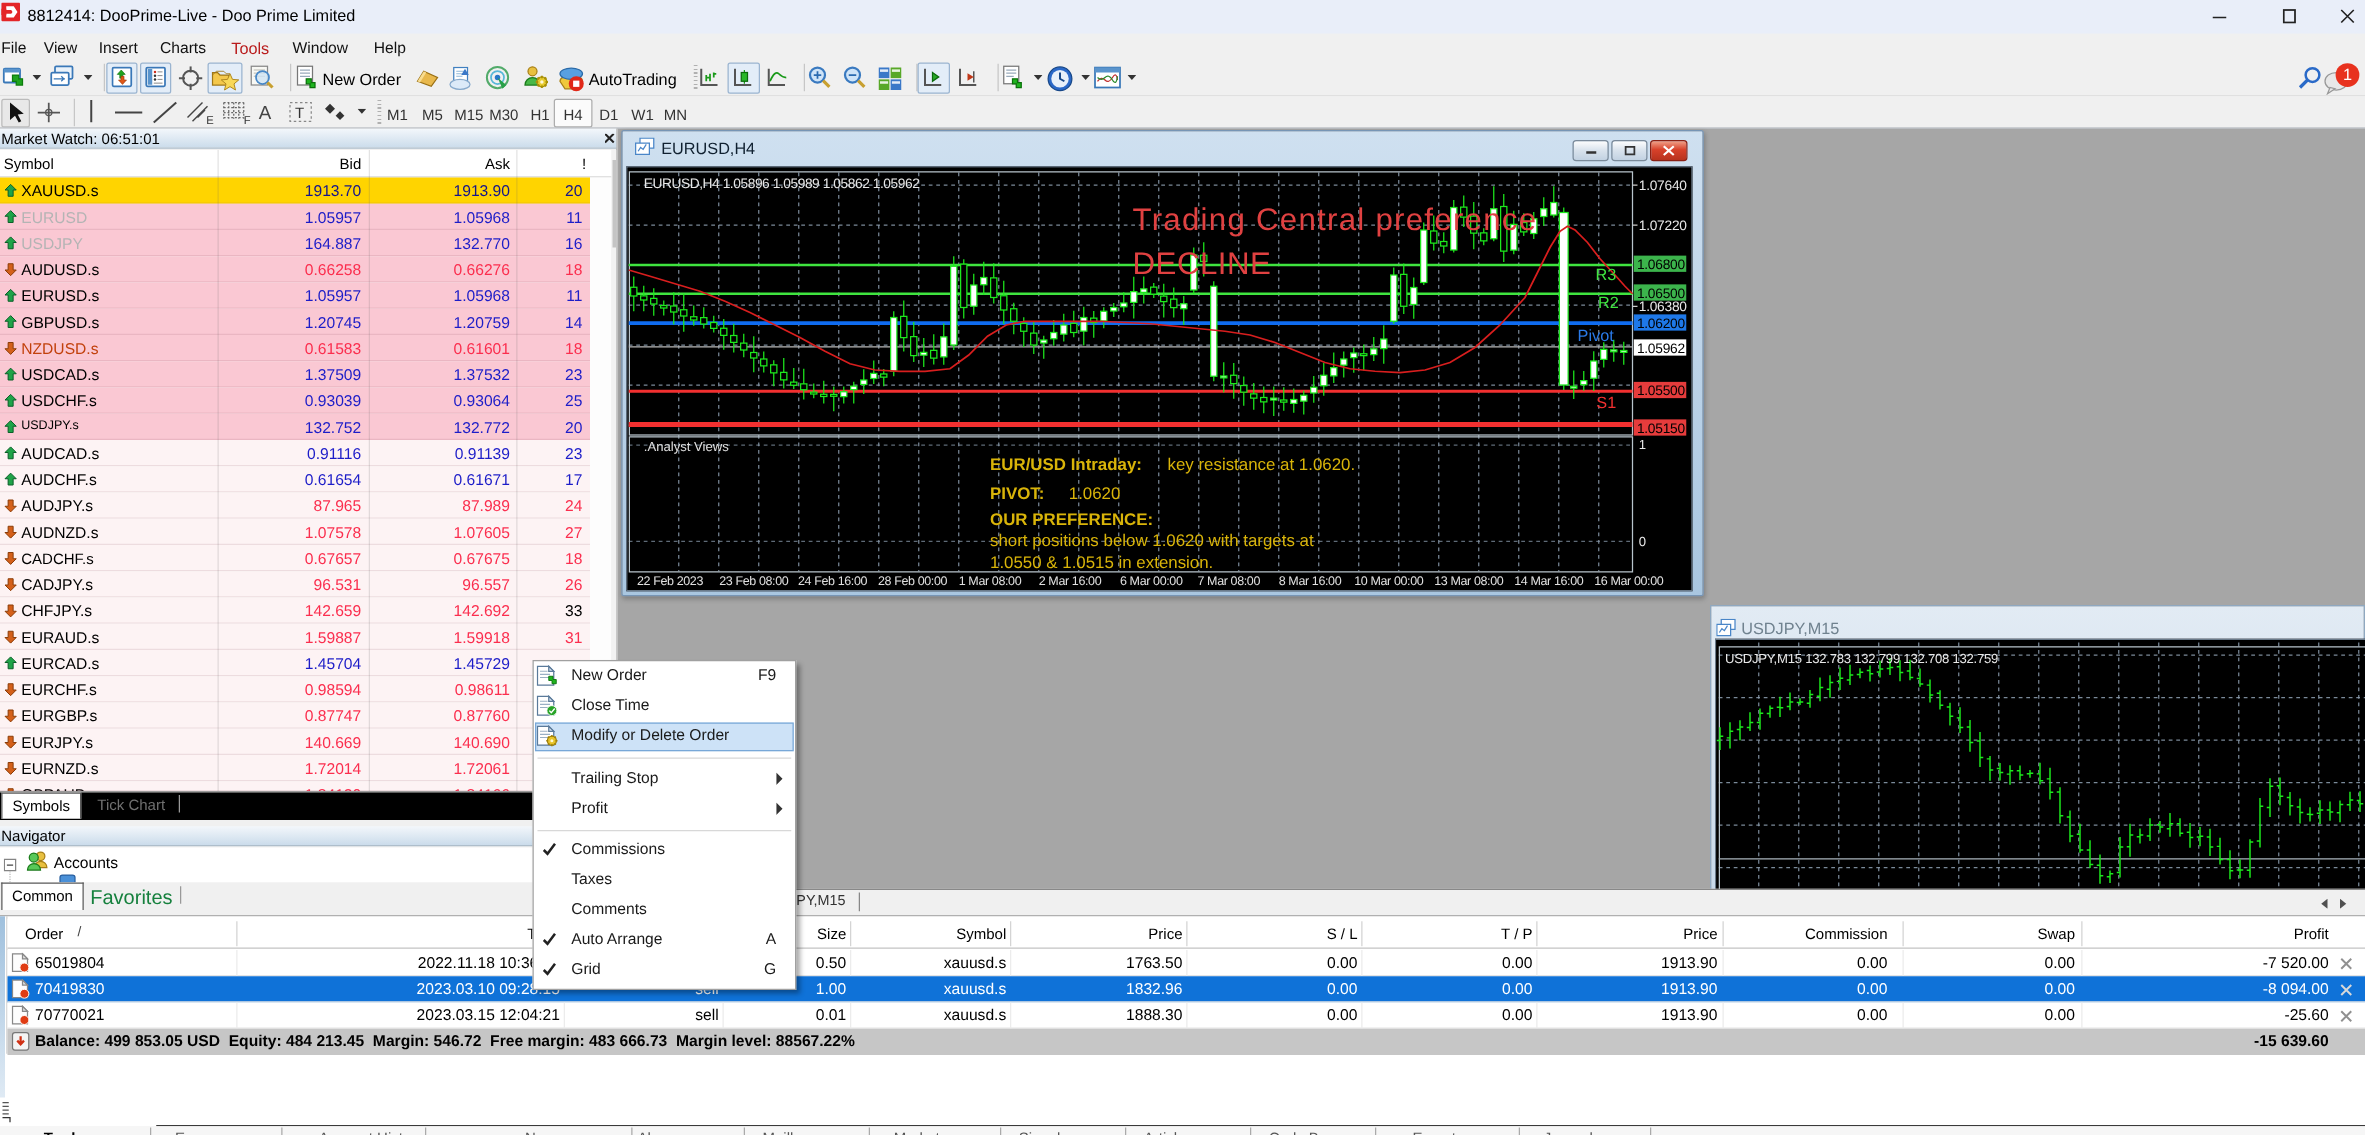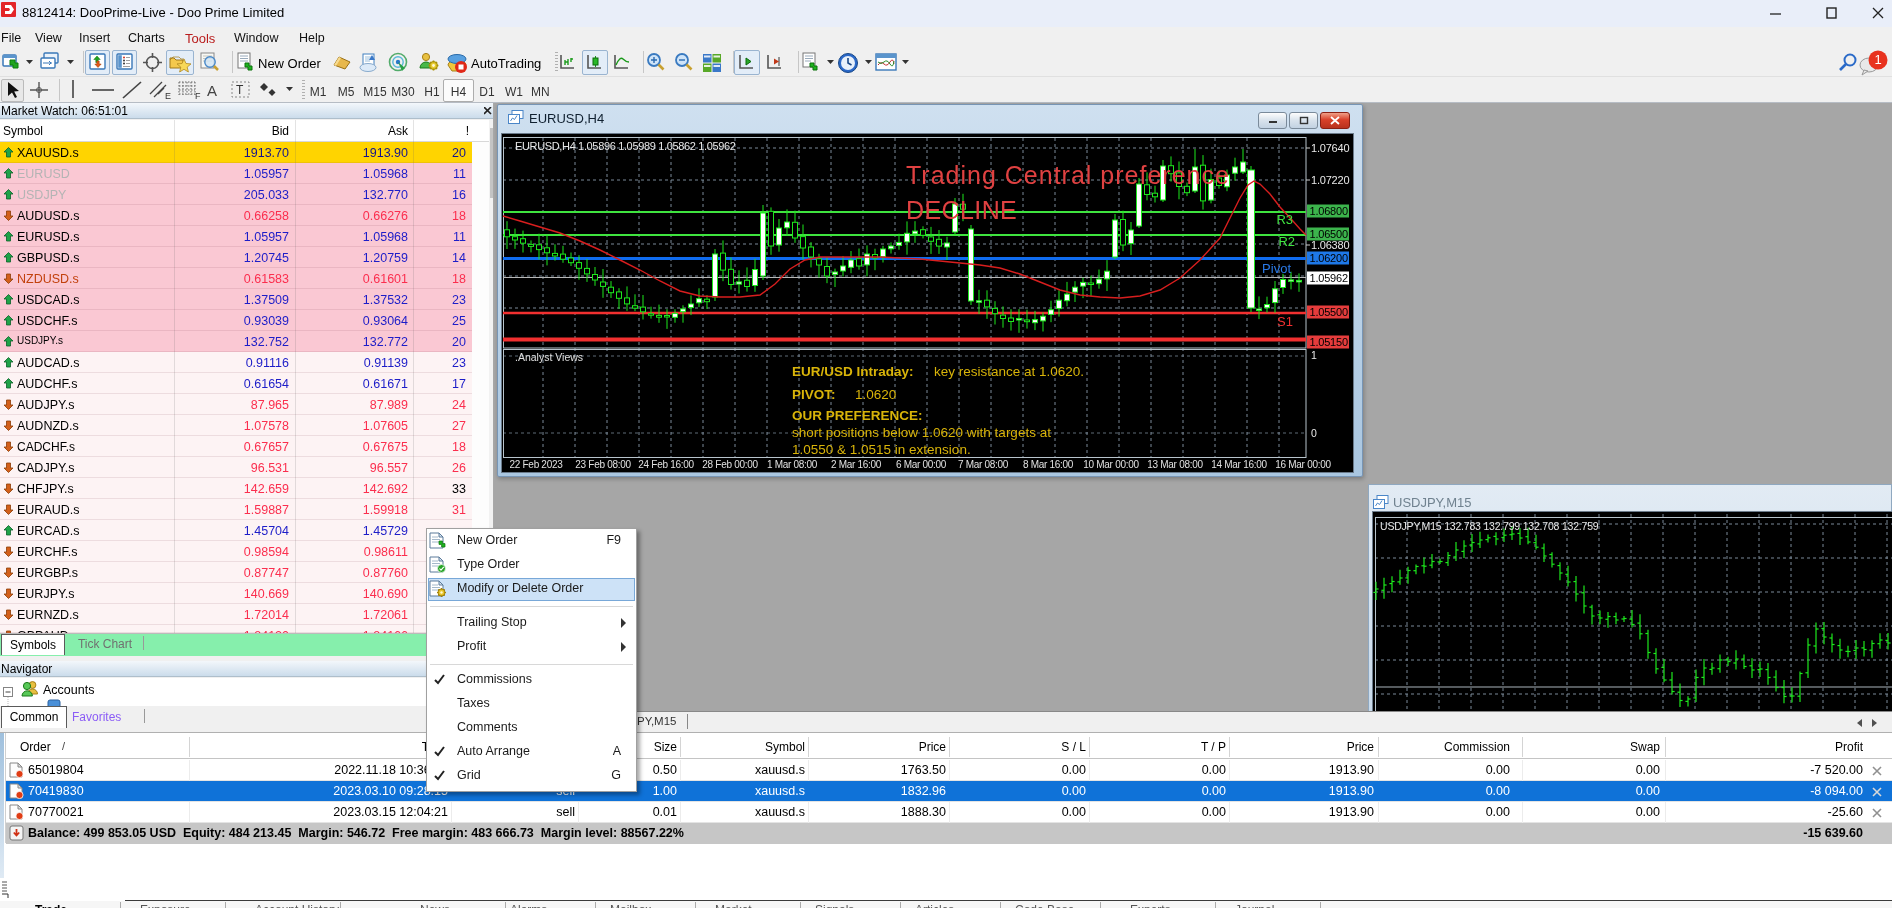--- a/index.html
+++ b/index.html
@@ -302,21 +302,21 @@
     <span class="ab r" style="left:413px;top:3.5px;width:53px;font-size:12.5px;color:#1d1dc8">11</span>
     <span class="ab" style="left:0;bottom:0;width:472px;border-bottom:1px solid rgba(120,60,70,.12)"></span>
   </div>
 <div class="ab" style="left:0;top:184.0px;width:472px;height:21.0px;background:#fac8d3;overflow:hidden">
     <span class="ab" style="left:3px;top:5px">
       <svg width="11" height="11" viewBox="0 0 11 11">
         <path d="M5.5 0.5 L10 5 H7.5 V10 H3.5 V5 H1 Z" fill="#1fa348" stroke="#0a5f28" stroke-width="0.8"></path>
       </svg>
     </span>
     <span class="ab" style="left:17px;top:3.5px;font-size:12.5px;color:#b4b4b4">USDJPY</span>
-    <span class="ab r" style="left:189px;top:3.5px;width:100px;font-size:12.5px;color:#1d1dc8">205.033</span>
+    <span class="ab r" style="left:189px;top:3.5px;width:100px;font-size:12.5px;color:#1d1dc8">164.887</span>
     <span class="ab r" style="left:308px;top:3.5px;width:100px;font-size:12.5px;color:#1d1dc8">132.770</span>
     <span class="ab r" style="left:413px;top:3.5px;width:53px;font-size:12.5px;color:#1d1dc8">16</span>
     <span class="ab" style="left:0;bottom:0;width:472px;border-bottom:1px solid rgba(120,60,70,.12)"></span>
   </div>
 <div class="ab" style="left:0;top:205.0px;width:472px;height:21.0px;background:#fac8d3;overflow:hidden">
     <span class="ab" style="left:3px;top:5px">
       <svg width="11" height="11" viewBox="0 0 11 11">
         <path d="M5.5 10.5 L10 6 H7.5 V1 H3.5 V6 H1 Z" fill="#d4601a" stroke="#8a3c08" stroke-width="0.8"></path>
       </svg>
     </span>
@@ -565,21 +565,21 @@
     <span class="ab r" style="left:308px;top:3.5px;width:100px;font-size:12.5px;color:#fb2e4e">1.84166</span>
     <span class="ab r" style="left:413px;top:3.5px;width:53px;font-size:12.5px;color:#fb2e4e"></span>
     <span class="ab" style="left:0;bottom:0;width:472px;border-bottom:1px solid rgba(120,60,70,.12)"></span>
   </div>
 <div class="ab" style="left:174px;top:120px;width:1px;height:513px;background:rgba(100,100,100,.18)"></div>
 <div class="ab" style="left:295px;top:120px;width:1px;height:513px;background:rgba(100,100,100,.18)"></div>
 <div class="ab" style="left:413px;top:120px;width:1px;height:513px;background:rgba(100,100,100,.18)"></div>
 <div class="ab" style="left:472px;top:142px;width:17px;height:491px;background:#fdfdfd"></div>
 <div class="ab" style="left:489px;top:120px;width:4px;height:513px;background:#f2f2f2"></div>
 <div class="ab" style="left:489.5px;top:128px;width:3px;height:70px;background:#c4c4c4"></div>
-<div class="ab" style="left:0;top:633px;width:494px;height:23px;background:#86efac">
+<div class="ab" style="left:0;top:633px;width:494px;height:23px;background:#000000">
     <div class="ab" style="left:1px;top:1px;width:64px;height:21px;background:#fff;border:1px solid #5a5a5a;border-bottom:none;font-size:12px;text-align:center;padding-top:3px">Symbols</div>
     <div class="ab" style="left:70px;top:4px;width:70px;font-size:12px;color:#707070;text-align:center">Tick Chart</div>
     <div class="ab" style="left:143px;top:3px;width:1px;height:14px;background:#999"></div>
     <div class="ab" style="left:0;top:0;width:494px;height:1px;background:#bbb"></div>
   </div>
 <div class="ab" style="left:0;top:656px;width:494px;height:75px;background:#f0f0f0;border-right:1px solid #a8a8a8"></div>
 <div class="ab" style="left:0px;top:661px;width:493px;height:16px;background:linear-gradient(#f3f7fb,#cbdceb);border-bottom:1px solid #aebecb;font-size:12px;color:#000;padding:1px 0 0 1px">Navigator</div>
 <div class="ab" style="left:0;top:678px;width:493px;height:28px;background:#fff"></div>
 <svg class="ab" style="left:3px;top:683px" width="60" height="23">
     <rect x="0.5" y="4.5" width="9" height="9" fill="#fff" stroke="#848484"></rect>
@@ -591,21 +591,21 @@
     <path d="M6.5 14 a5 5 0 0 1 10 0 z" fill="#e8c040" stroke="#a88018"></path>
     <circle cx="6" cy="6" r="3.6" fill="#58c858" stroke="#1a7a1a"></circle>
     <path d="M1 16 a5.2 5.2 0 0 1 10.4 0 z" fill="#58c858" stroke="#1a7a1a"></path>
   </svg>
 <div class="ab" style="left:43px;top:683px;font-size:12.5px;color:#000">Accounts</div>
 <svg class="ab" style="left:47px;top:699px" width="14" height="7">
     <rect x="1" y="1" width="12" height="9" rx="2" fill="#4a90d8" stroke="#2a60a0"></rect>
   </svg>
 <div class="ab" style="left:0;top:706px;width:494px;height:25px;background:#f0f0f0">
     <div class="ab" style="left:1px;top:0px;width:66px;height:22px;background:#fff;border:1px solid #5a5a5a;border-bottom:none;font-size:12px;text-align:center;padding-top:3px">Common</div>
-    <div class="ab" style="left:72px;top:4px;width:66px;font-size:12px;color:#8b5cf6;text-align:left">Favorites</div>
+    <div class="ab" style="left:72px;top:4px;width:66px;font-size:16px;color:#15803d;text-align:right">Favorites</div>
     <div class="ab" style="left:144px;top:3px;width:1px;height:14px;background:#999"></div>
   </div>
 <div class="ab" style="left:497px;top:104px;width:866px;height:373px;background:linear-gradient(#cfe0f0,#a9c6e0);border:1px solid #7795b5;border-radius:2px;box-shadow:1px 2px 4px rgba(0,0,0,0.25)"></div>
 <svg class="ab" style="left:508px;top:110px" width="16" height="15" viewBox="0 0 16 15">
     <rect x="4" y="0.5" width="11" height="8" fill="#fff" stroke="#4a86c8"></rect>
     <rect x="0.5" y="4.5" width="11" height="9" fill="#fff" stroke="#4a86c8"></rect>
     <path d="M2.5 11 l2-3 2 1.5 2.5-4" stroke="#4a86c8" fill="none" stroke-width="1"></path>
   </svg>
 <div class="ab" style="left:529px;top:111px;font-size:13px;color:#102030">EURUSD,H4</div>
 <div class="ab" style="left:1258px;top:112px;width:29px;height:17px;background:linear-gradient(#fdfdfd,#d8e2ec 50%,#c2d2e2);border:1px solid #7a8a9a;border-radius:3px"></div>
@@ -1322,21 +1322,21 @@
 <div class="ab" style="left:426px;top:528px;width:211px;height:264px;background:#fff;border:1px solid #a0a0a0;box-shadow:3px 3px 4px rgba(0,0,0,0.35)"></div>
 <div class="ab" style="left:428px;top:577.5px;width:207px;height:23px;background:#cde2f7;border:1px solid #78a8d8"></div>
 <span class="ab" style="left:457px;top:533px;font-size:12.5px;color:#1a1a1a">New Order</span>
 <span class="ab r" style="left:581px;top:533px;width:40px;font-size:12.5px;color:#1a1a1a">F9</span>
 <svg class="ab" style="left:429px;top:532px" width="19" height="19">
     <path d="M1 1 h9 l4 4 v11 h-13 z" fill="#fff" stroke="#5a7a9a"></path>
     <path d="M10 1 l4 4 h-4 z" fill="#d8e4f0" stroke="#5a7a9a"></path>
     <path d="M3 5 h6 M3 7.5 h8 M3 10 h8" stroke="#9ab0c4" stroke-width="0.9"></path>
     <path d="M10 9 h3.4 v2.6 h2.6 v3.4 h-3.4 v-2.6 h-2.6 z" fill="#1fb41f" stroke="#0a700a" stroke-width="0.7"></path>
   </svg>
-<span class="ab" style="left:457px;top:557px;font-size:12.5px;color:#1a1a1a">Type Order</span>
+<span class="ab" style="left:457px;top:557px;font-size:12.5px;color:#1a1a1a">Close Time</span>
 <svg class="ab" style="left:429px;top:556px" width="19" height="19">
     <path d="M1 1 h9 l4 4 v11 h-13 z" fill="#fff" stroke="#5a7a9a"></path>
     <path d="M10 1 l4 4 h-4 z" fill="#d8e4f0" stroke="#5a7a9a"></path>
     <path d="M3 5 h6 M3 7.5 h8 M3 10 h8" stroke="#9ab0c4" stroke-width="0.9"></path>
     <circle cx="12.5" cy="12.5" r="4" fill="#28a428" stroke="#fff" stroke-width="0.7"></circle>
     <path d="M10.5 12.5 l1.5 1.7 2.8-3.4" stroke="#fff" fill="none" stroke-width="1.1"></path>
   </svg>
 <span class="ab" style="left:457px;top:581px;font-size:12.5px;color:#1a1a1a">Modify or Delete Order</span>
 <svg class="ab" style="left:429px;top:580px" width="19" height="19">
     <path d="M1 1 h9 l4 4 v11 h-13 z" fill="#fff" stroke="#5a7a9a"></path>

